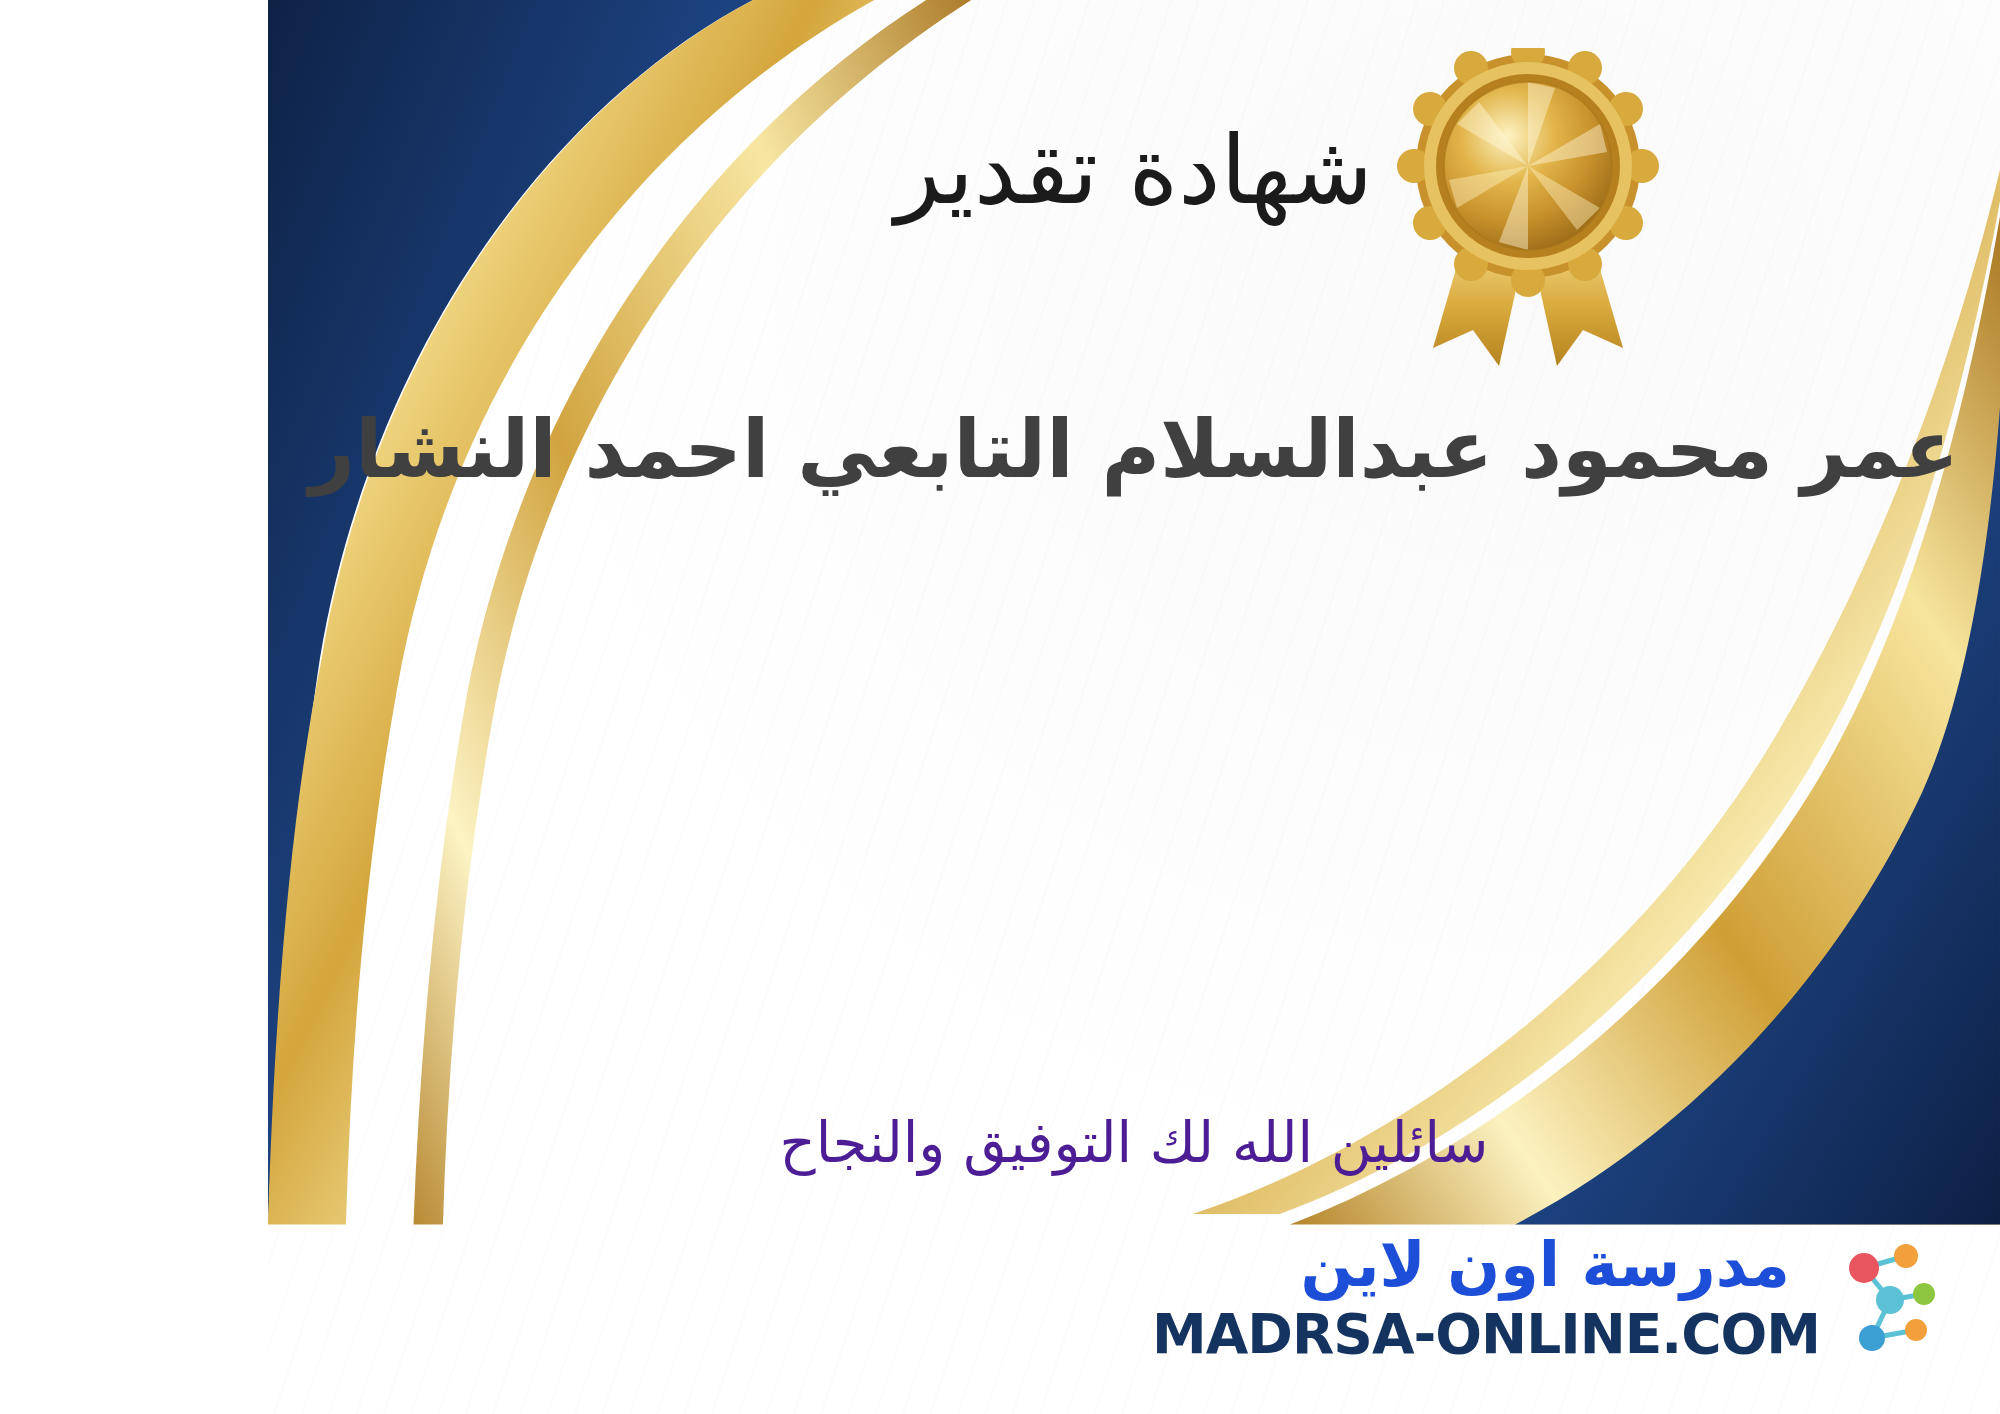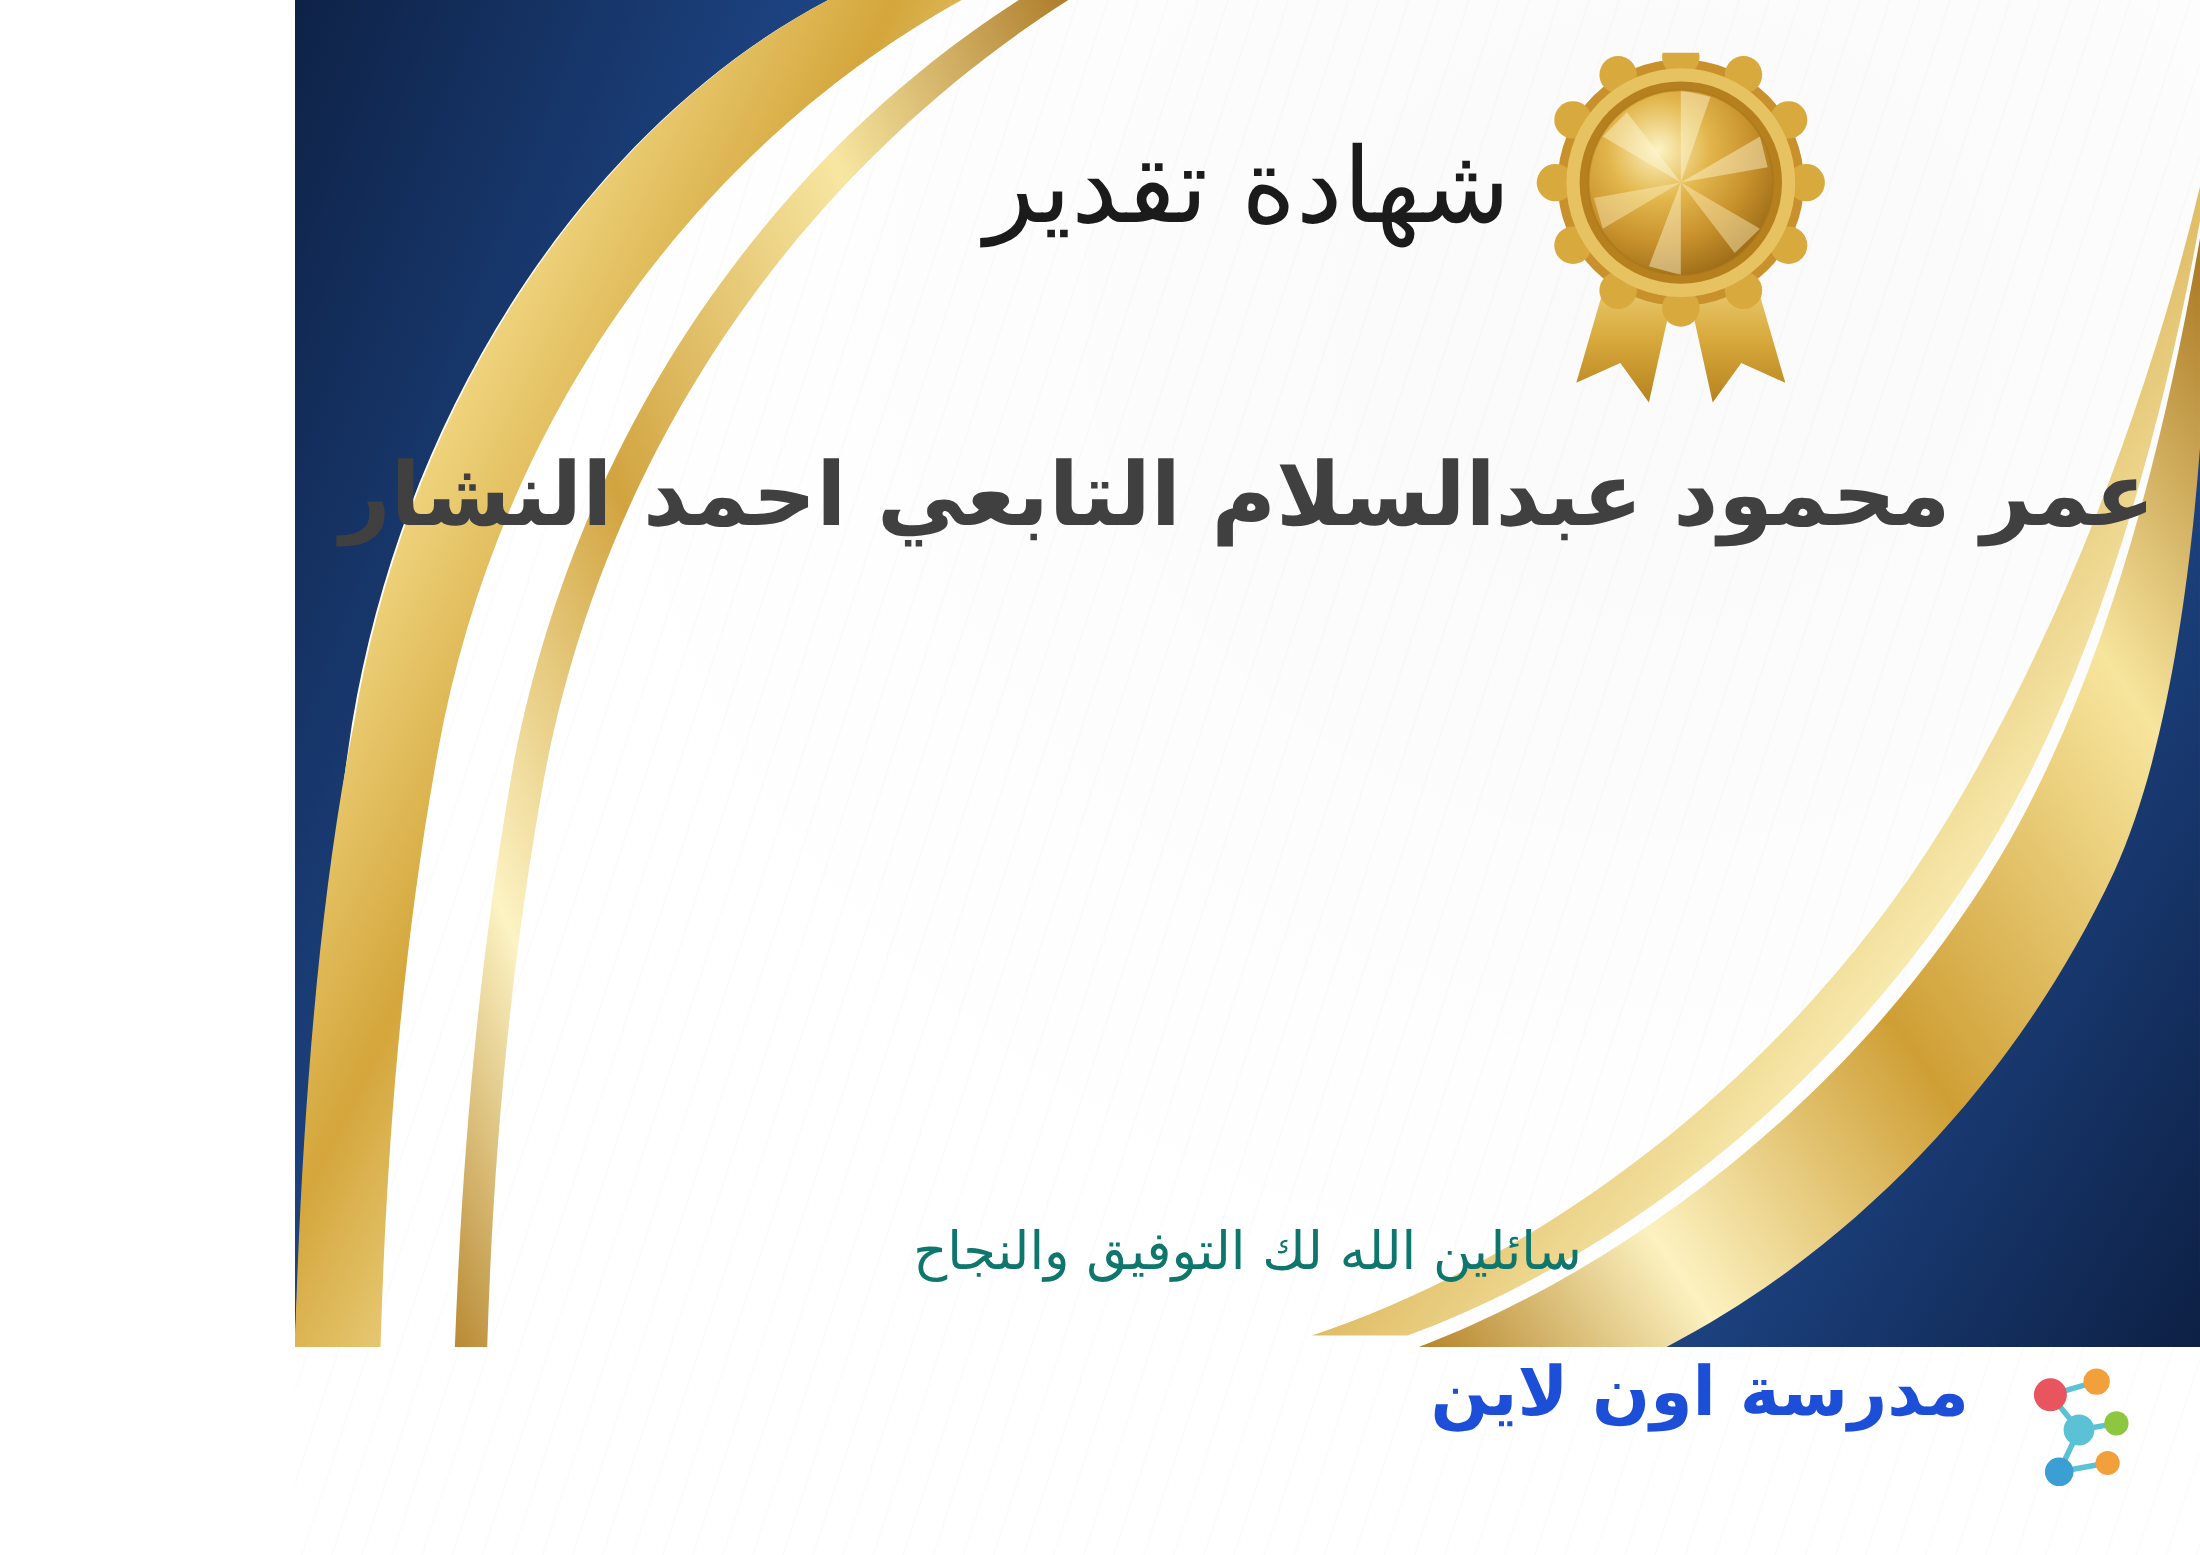--- a/index.html
+++ b/index.html
@@ -109,22 +109,22 @@
     color: #15335f;
     padding: 0 10px;
   }
 
   .closing {
     position: absolute;
     top: 1110px;
     left: 60px;
     right: 60px;
     text-align: center;
-    font-size: 48px;
-    color: #0f766e;
+    font-size: 56px;
+    color: #4c1d95;
   }
 
   
   .logo {
     position: absolute;
     bottom: 26px;
     right: 40px;
     width: 560px;
     height: 170px;
     direction: rtl;
@@ -268,20 +268,21 @@
 
     <div class="cert-title">شهادة تقدير</div>
 
     <div class="student-name">عمر محمود عبدالسلام التابعي احمد النشار</div>
 
 
     <div class="closing">سائلين الله لك التوفيق  والنجاح</div>
 
     <div class="logo">
       <div class="logo-ar">مدرسة اون لاين</div>
+      <div class="logo-url">MADRSA-ONLINE.COM</div>
       <svg class="logo-mark" viewBox="0 0 130 130">
         <g stroke="#5bc2d6" stroke-width="5" fill="none">
           <path d="M44,34 L86,22"></path>
           <path d="M44,34 L70,66"></path>
           <path d="M70,66 L104,60"></path>
           <path d="M70,66 L52,104"></path>
           <path d="M52,104 L96,96"></path>
         </g>
         <circle cx="44" cy="34" r="15" fill="#e8555f"></circle>
         <circle cx="86" cy="22" r="12" fill="#f2a03c"></circle>

